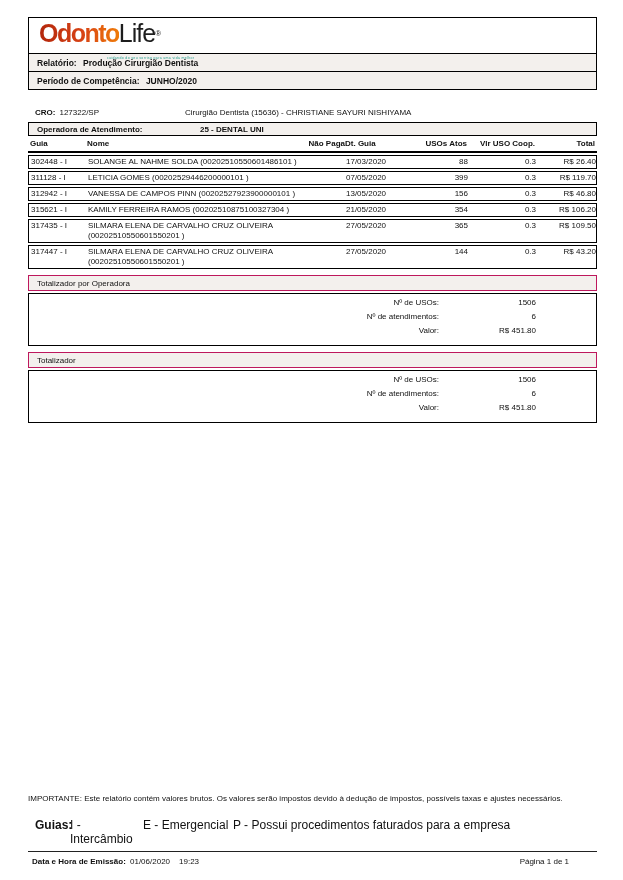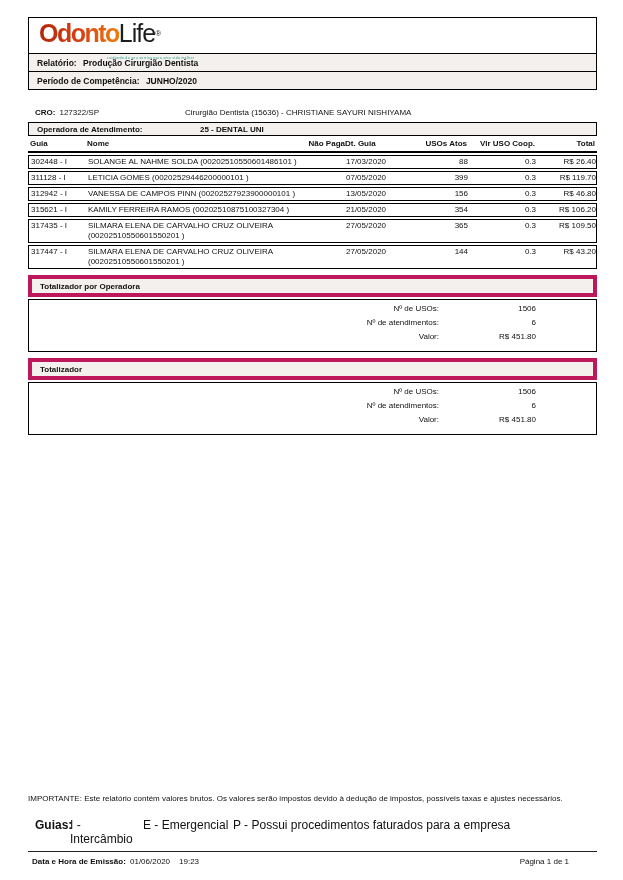--- a/index.html
+++ b/index.html
@@ -39,21 +39,21 @@
   .trow  { display:grid; grid-template-columns:59px 232px 26px 72px 56px 70px 54px;
            font-size:8px; border:1px solid #000; margin-top:2px; padding:1px 0;
            line-height:10px; align-items:start; }
   .cg { padding-left:2px; }
   .cp { text-align:right; white-space:nowrap; }
   .cu { text-align:right; padding-right:6px; }
   .cv { text-align:right; padding-right:8px; }
   .ct { text-align:right; padding-right:2px; }
 
   
-  .tz-bar { border:4px solid #be185d; background:#f3f0ed; font-size:8px; font-weight:bold;
+  .tz-bar { border:1px solid #be185d; background:#f3f0ed; font-size:8px; font-weight:normal;
             padding:3px 0 2px 8px; margin-top:6px; }
   .tz-box { border:1px solid #000; margin-top:2px; padding:4px 0 5px; }
   .tz-row { display:flex; padding-right:60px; font-size:8px; height:14px; align-items:flex-start; }
   .tz-label { flex:1; text-align:right; }
   .tz-value { width:97px; text-align:right; }
 
   
   .spacer { flex:1; }
   .important { font-size:8px; line-height:10.5px; width:575px; }
   .legend-row { display:flex; margin-top:14px; padding-left:7px; font-size:12px; }

